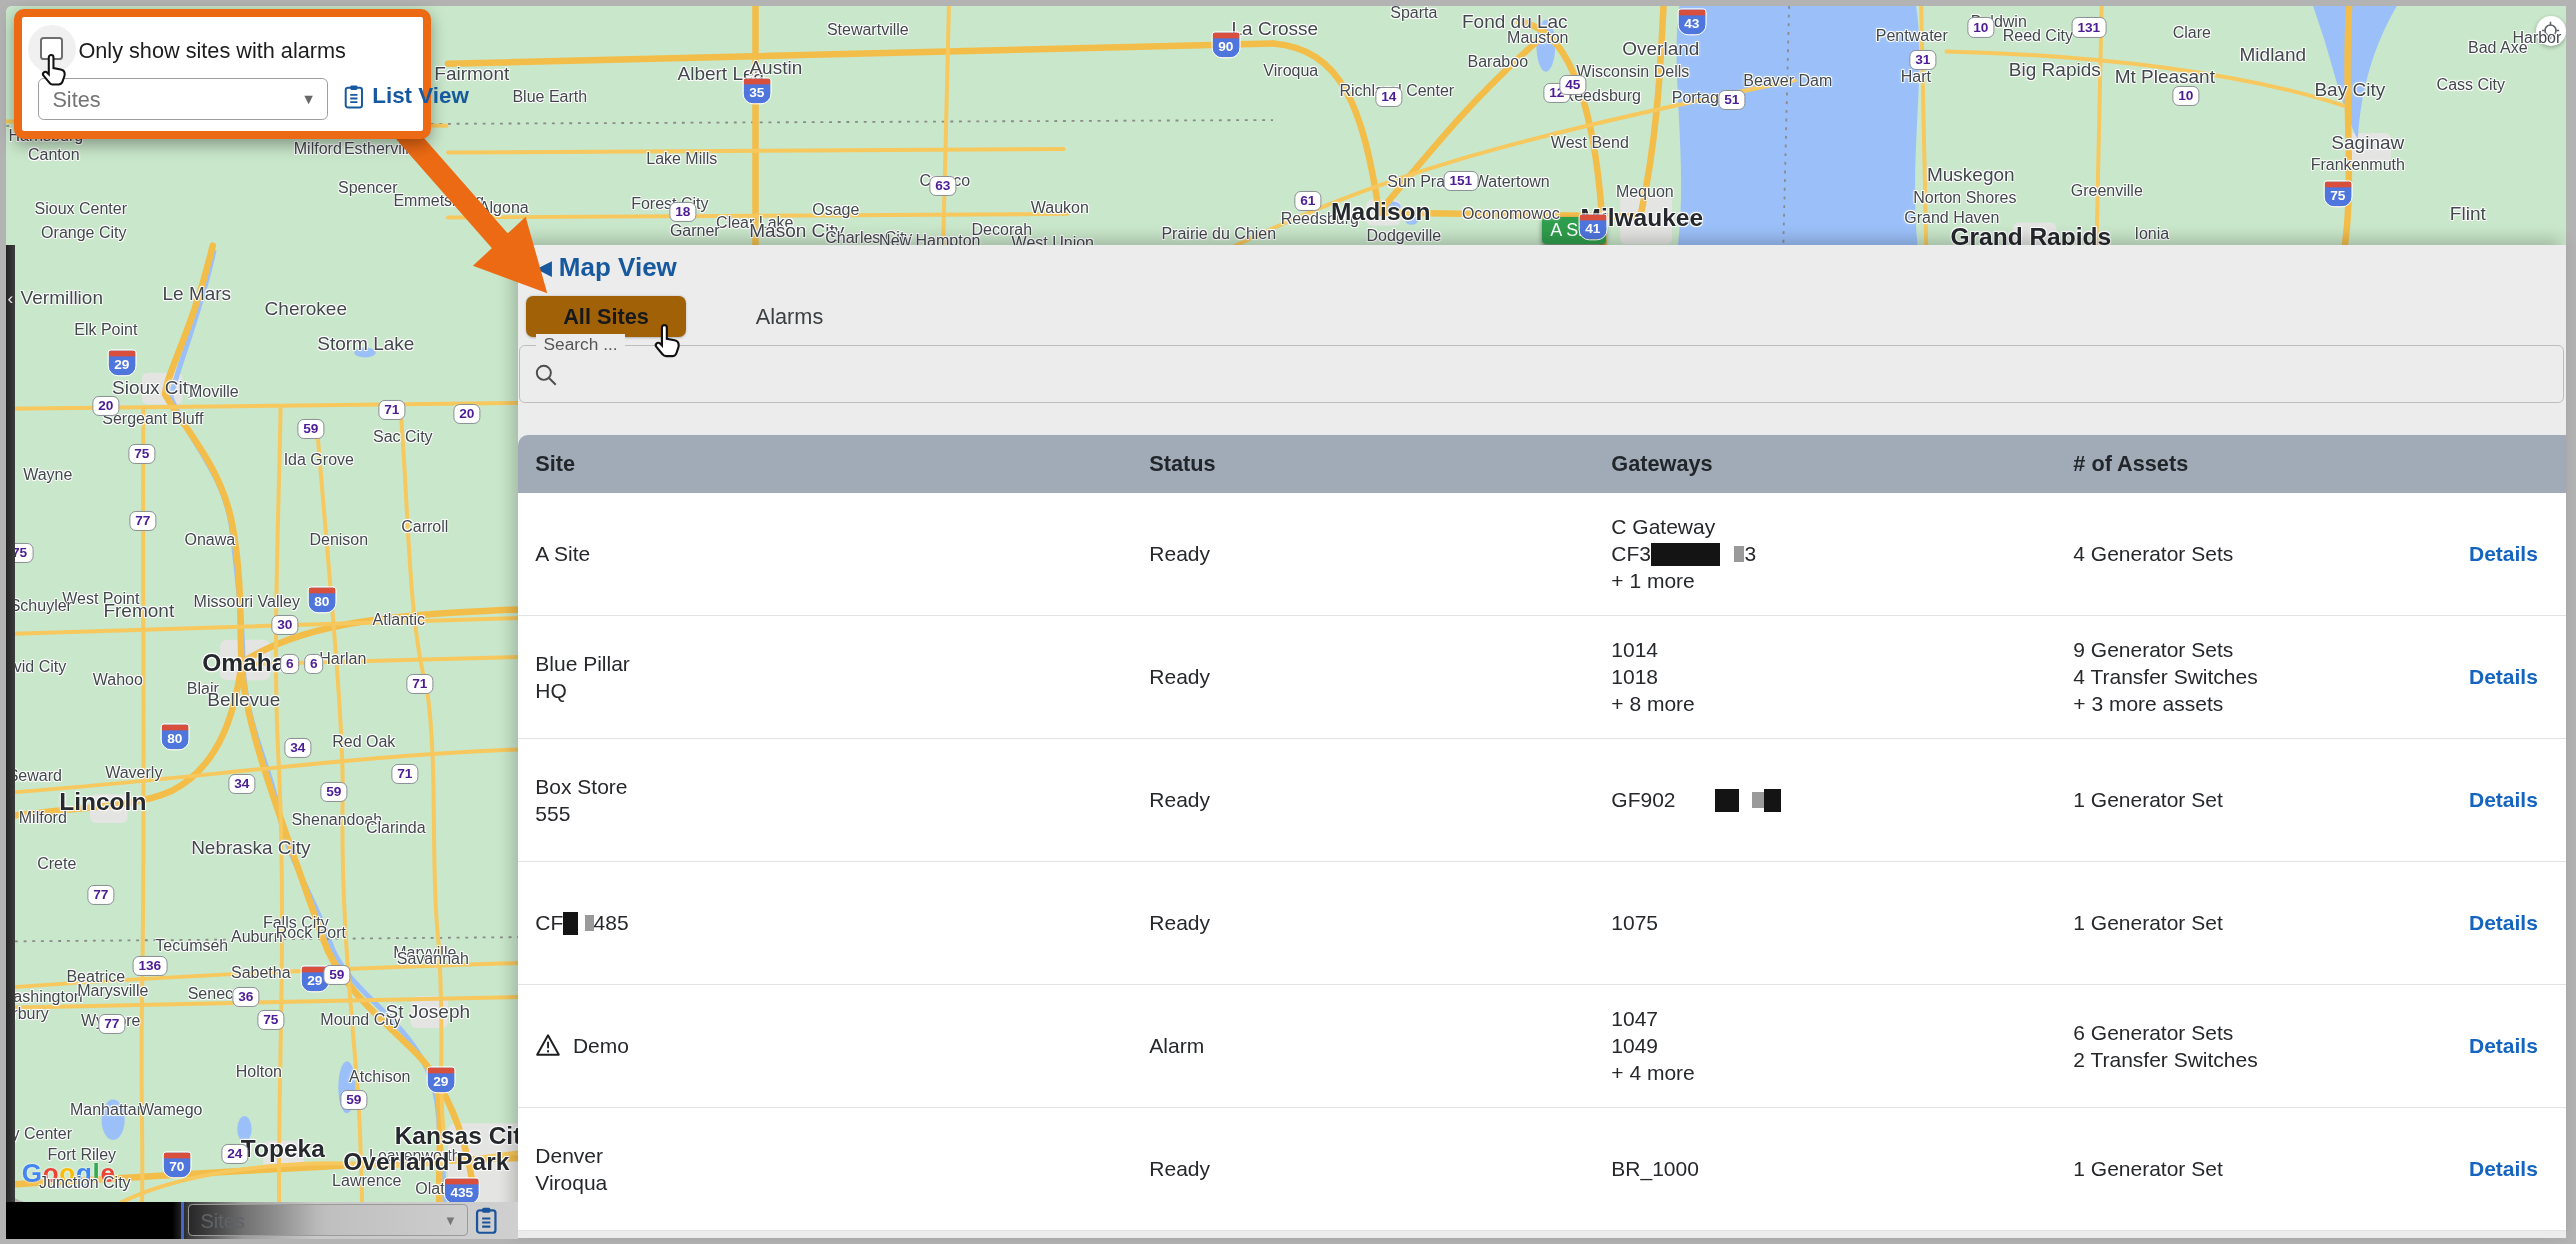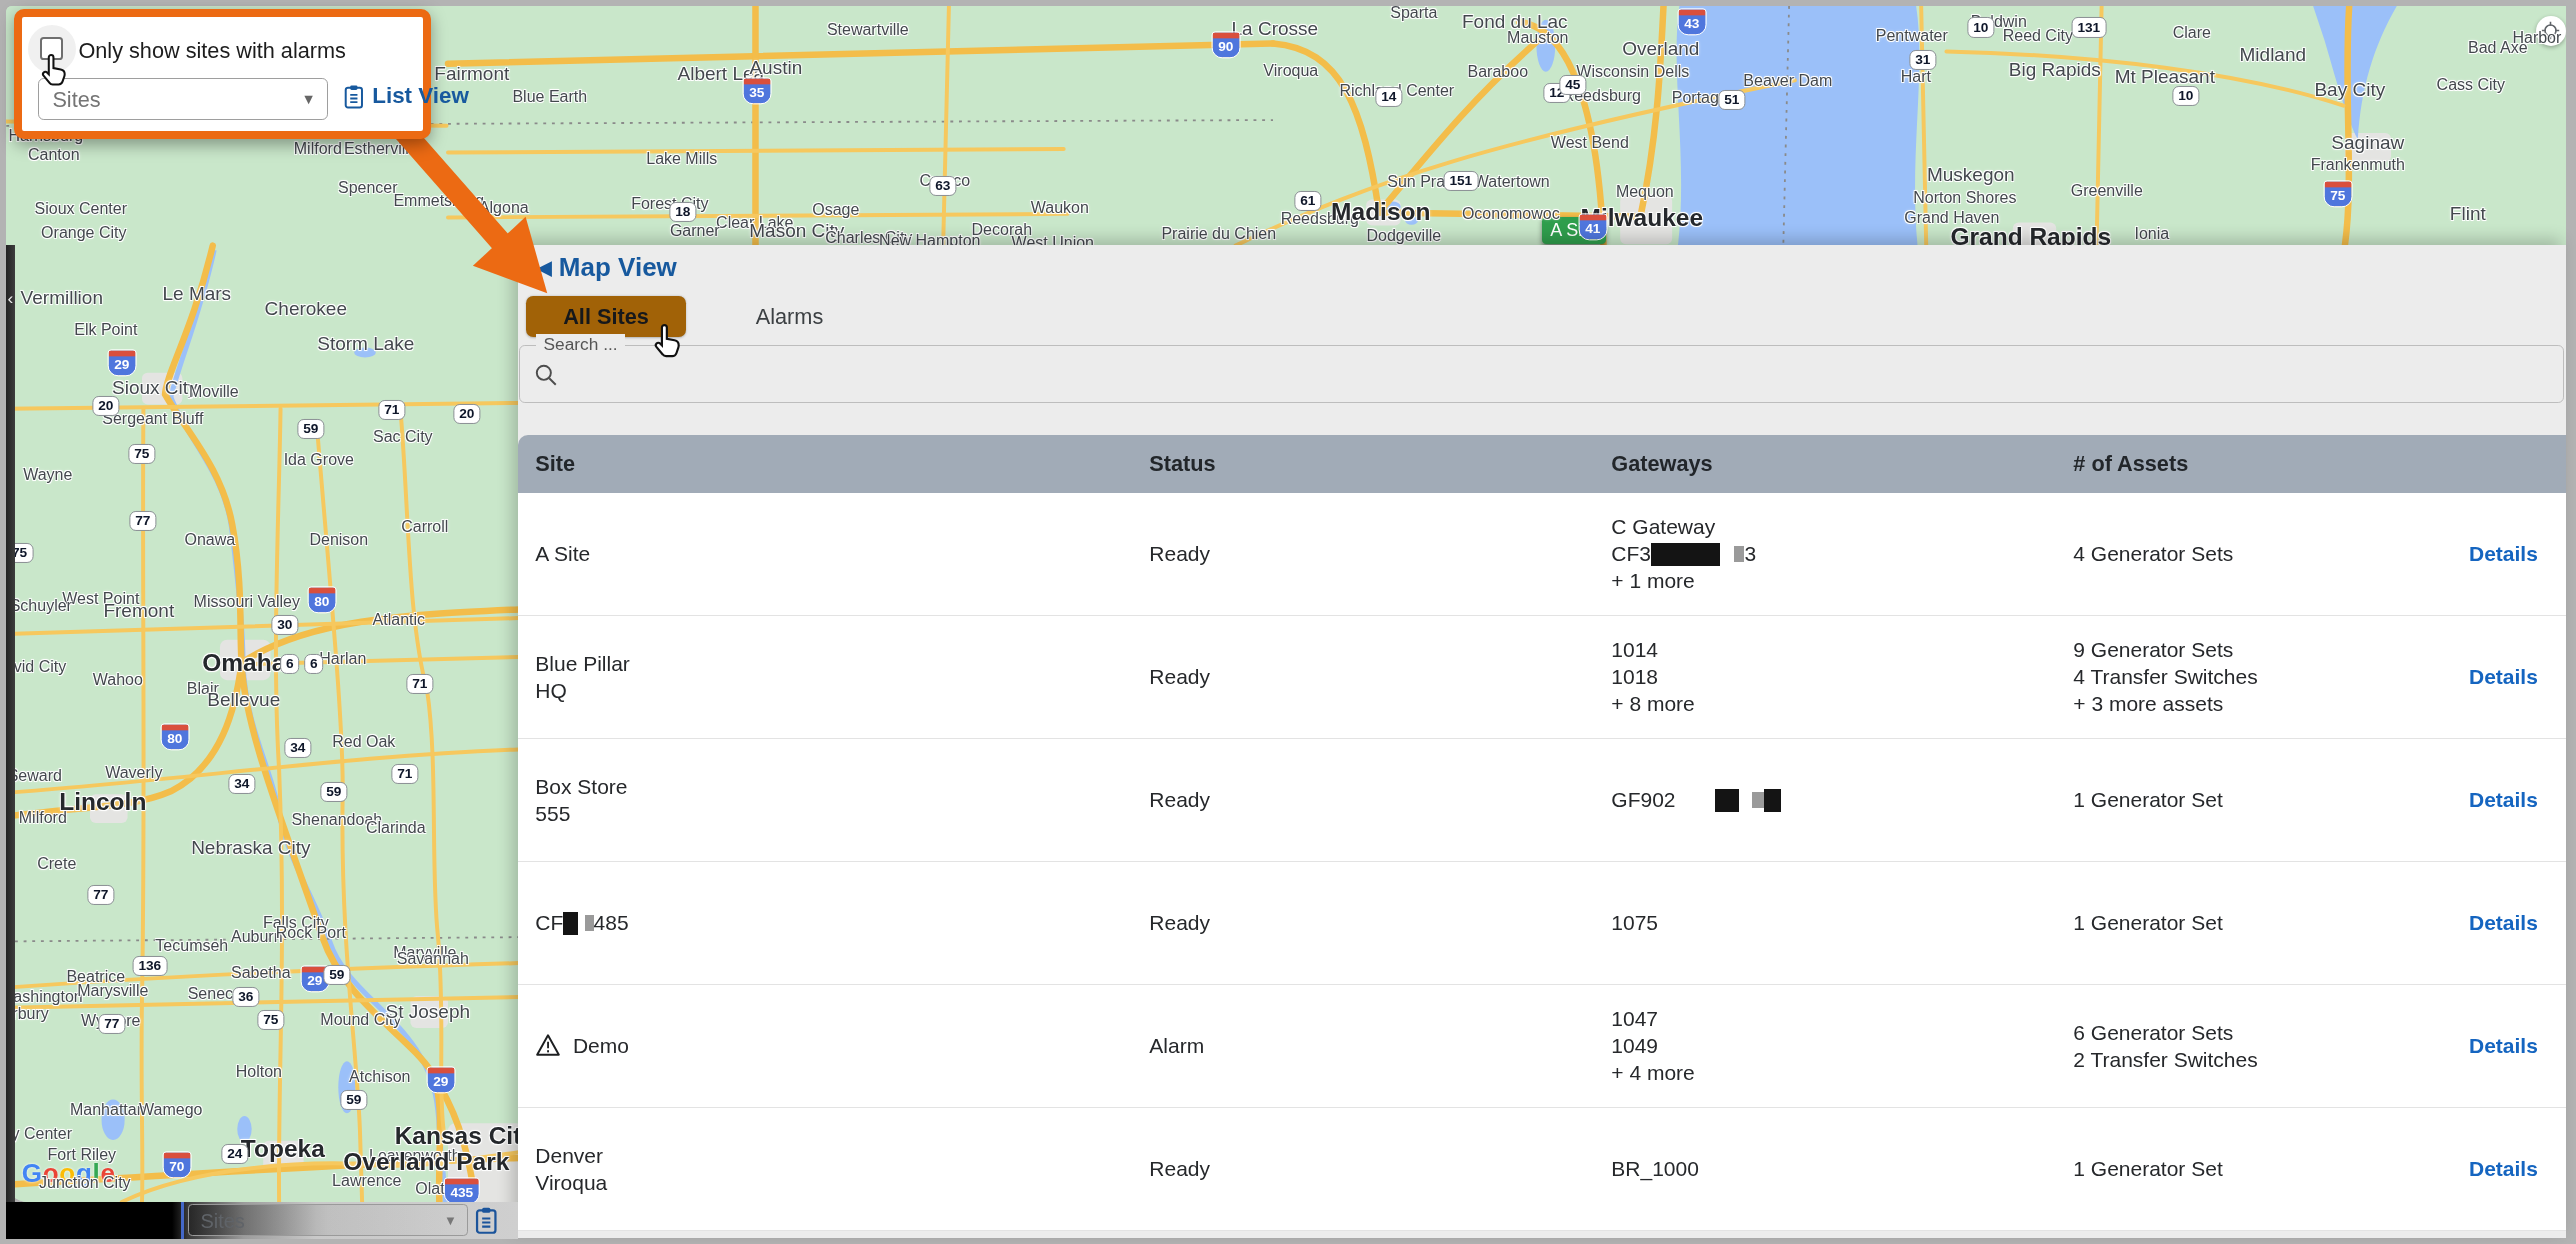--- a/index.html
+++ b/index.html
@@ -9,21 +9,21 @@
   
   .map-layer{position:absolute;left:5.8px;top:5.8px;width:2560px;height:1196px;background:#c9e7ca;
     border-radius:5.8px 0 0 21.7px;overflow:hidden;z-index:1;}
   .map-art{position:absolute;left:0;top:0;}
   .mlbl{position:absolute;transform:translate(-50%,-50%);white-space:nowrap;color:#43484d;
     text-shadow:-0.7px -0.7px 0 #fff,0.7px -0.7px 0 #fff,-0.7px 0.7px 0 #fff,0.7px 0.7px 0 #fff,0 0 3.6px #fff;}
   .mlbl.s0{font-size:16px;}
   .mlbl.s1{font-size:19px;}
   .mlbl.s2{font-size:24.5px;font-weight:700;color:#25282c;}
   .sh{position:absolute;transform:translate(-50%,-50%);font-weight:700;text-align:center;line-height:1;}
-  .sh.u{background:#fff;border:1.4px solid #8a8f94;border-radius:6.5px;color:#0f172a;font-size:13.7px;padding:2.2px 5px;}
+  .sh.u{background:#fff;border:1.4px solid #8a8f94;border-radius:6.5px;color:#4c1d95;font-size:13.7px;padding:2.2px 5px;}
   .sh.i{background:linear-gradient(180deg,#d94f3d 0,#d94f3d 6.5px,#4f76dd 6.5px);color:#fff;font-size:13.7px;
     padding:8px 5.8px 3.6px;border-radius:3.6px 3.6px 10.8px 10.8px;border:1.4px solid #fff;}
   .site-marker{position:absolute;left:1536px;top:211px;width:64px;height:27.4px;background:#2F9E4C;border-radius:4.3px;
     color:#fff;font-size:18px;display:flex;align-items:center;justify-content:center;box-shadow:0 2.2px 5.8px rgba(0,0,0,.45);}
   .locate{position:absolute;left:2530px;top:10px;width:30px;height:30px;background:#fff;border-radius:50%;
     box-shadow:0 1.4px 4.3px rgba(0,0,0,.3);display:flex;align-items:center;justify-content:center;}
   .google-logo{position:absolute;left:16px;top:1152px;font-size:26px;font-weight:700;letter-spacing:0.7px;
     text-shadow:0 0 2.9px #fff;}
 
   
@@ -209,21 +209,21 @@
       <span class="mlbl s0" style="left: 924px; top: 235px;">New Hampton</span>
       <span class="mlbl s0" style="left: 1047px; top: 237px;">West Union</span>
       <span class="mlbl s1" style="left: 1269px; top: 23px;">La Crosse</span>
       <span class="mlbl s0" style="left: 1408px; top: 7.2px;">Sparta</span>
       <span class="mlbl s0" style="left: 1285px; top: 65px;">Viroqua</span>
       <span class="mlbl s0" style="left: 1532px; top: 32px;">Mauston</span>
       <span class="mlbl s0" style="left: 1627px; top: 66px;">Wisconsin Dells</span>
       <span class="mlbl s0" style="left: 1596px; top: 90px;">Reedsburg</span>
       <span class="mlbl s0" style="left: 1694px; top: 92px;">Portage</span>
       <span class="mlbl s0" style="left: 1782px; top: 75px;">Beaver Dam</span>
-      <span class="mlbl s0" style="left: 1492px; top: 56px; margin-top: 10px;">Baraboo</span>
+      <span class="mlbl s0" style="left: 1492px; top: 56px;">Baraboo</span>
       <span class="mlbl s0" style="left: 1391px; top: 85px;">Richland Center</span>
       <span class="mlbl s0" style="left: 1398px; top: 230px;">Dodgeville</span>
       <span class="mlbl s0" style="left: 1213px; top: 228px;">Prairie du Chien</span>
       <span class="mlbl s0" style="left: 1314px; top: 213px;">Reedsburg</span>
       <span class="mlbl s2" style="left: 1375px; top: 206px;">Madison</span>
       <span class="mlbl s0" style="left: 1421px; top: 176px;">Sun Prairie</span>
       <span class="mlbl s0" style="left: 1506px; top: 176px;">Watertown</span>
       <span class="mlbl s0" style="left: 1505px; top: 208px;">Oconomowoc</span>
       <span class="mlbl s0" style="left: 1639px; top: 186px;">Mequon</span>
       <span class="mlbl s2" style="left: 1636px; top: 212px;">Milwaukee</span>

